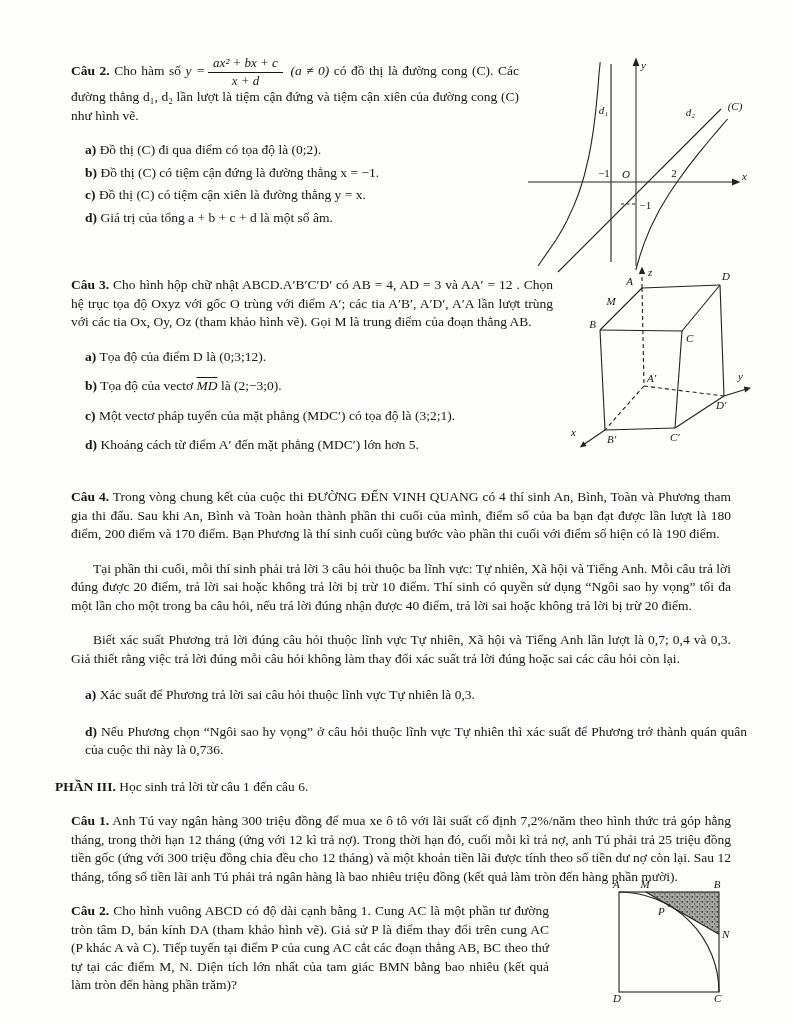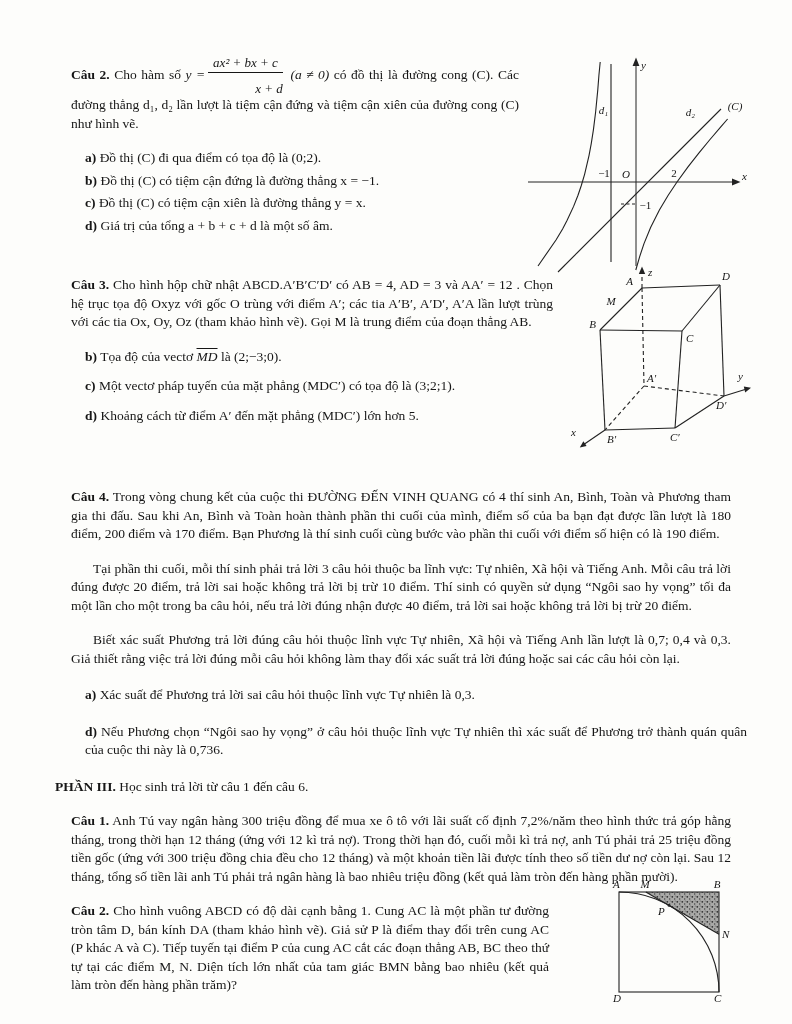--- a/index.html
+++ b/index.html
@@ -17,24 +17,24 @@
   .item{padding-left:30px;margin:4px 0;}
   .qblock{position:relative;}
   .q2block{padding-right:212px;min-height:204px;margin-bottom:4px;}
   .q3block{padding-right:178px;min-height:196px;margin-bottom:6px;}
   .c2block{padding-right:182px;min-height:118px;}
   .ind{text-indent:22px;}
   .part-head{margin:10px 0 8px 0;}
   .q4items .item{margin:18px 0;}
   .q3items .item{margin:11px 0;}
   .mi{font-style:italic;}
-  .frac{display:inline-block;vertical-align:middle;text-align:right;
+  .frac{display:inline-block;vertical-align:middle;text-align:center;
         font-style:italic;line-height:1.12;margin:0 3px;font-size:13px;}
   .frac .num{display:block;border-bottom:1px solid #161616;padding:0 5px 1px 5px;}
-  .frac .den{display:block;padding-top:9px;}
+  .frac .den{display:block;padding-top:1px;}
   .ovl{text-decoration:overline;font-style:italic;}
   .fig{position:absolute;}
   .fig-graph{top:-4px;right:-8px;}
   .fig-box{top:-12px;right:-10px;}
   .fig-square{top:-22px;right:0px;}
   .footer{font-weight:bold;font-size:15px;text-align:right;
           margin-top:12px;padding-right:2px;}
   svg{overflow:visible;}
   svg text{font-family:"Liberation Serif","DejaVu Serif",serif;}
   .svglbl{font-style:italic;font-size:11px;fill:#161616;}
@@ -139,20 +139,24 @@
         <text class="svglbl" x="171" y="116">y</text>
         <text class="svglbl" x="4" y="172">x</text>
       </svg>
 
       <p class="para">
         <b class="qlbl">Câu 3.</b>
         <span>Cho hình hộp chữ nhật ABCD.A′B′C′D′ có AB = 4, AD = 3 và AA′ = 12 . Chọn hệ trục tọa độ Oxyz với gốc O trùng với điểm A′; các tia A′B′, A′D′, A′A lần lượt trùng với các tia Ox, Oy, Oz (tham khảo hình vẽ). Gọi M là trung điểm của đoạn thẳng AB.</span>
       </p>
 
       <div class="q3items">
+        <p class="item">
+          <b class="ilbl">a)</b>
+          <span>Tọa độ của điểm D là (0;3;12).</span>
+        </p>
         <p class="item">
           <b class="ilbl">b)</b>
           <span>Tọa độ của vectơ</span>
           <span class="ovl">MD</span>
           <span>là (2;−3;0).</span>
         </p>
         <p class="item">
           <b class="ilbl">c)</b>
           <span>Một vectơ pháp tuyến của mặt phẳng (MDC′) có tọa độ là (3;2;1).</span>
         </p>

